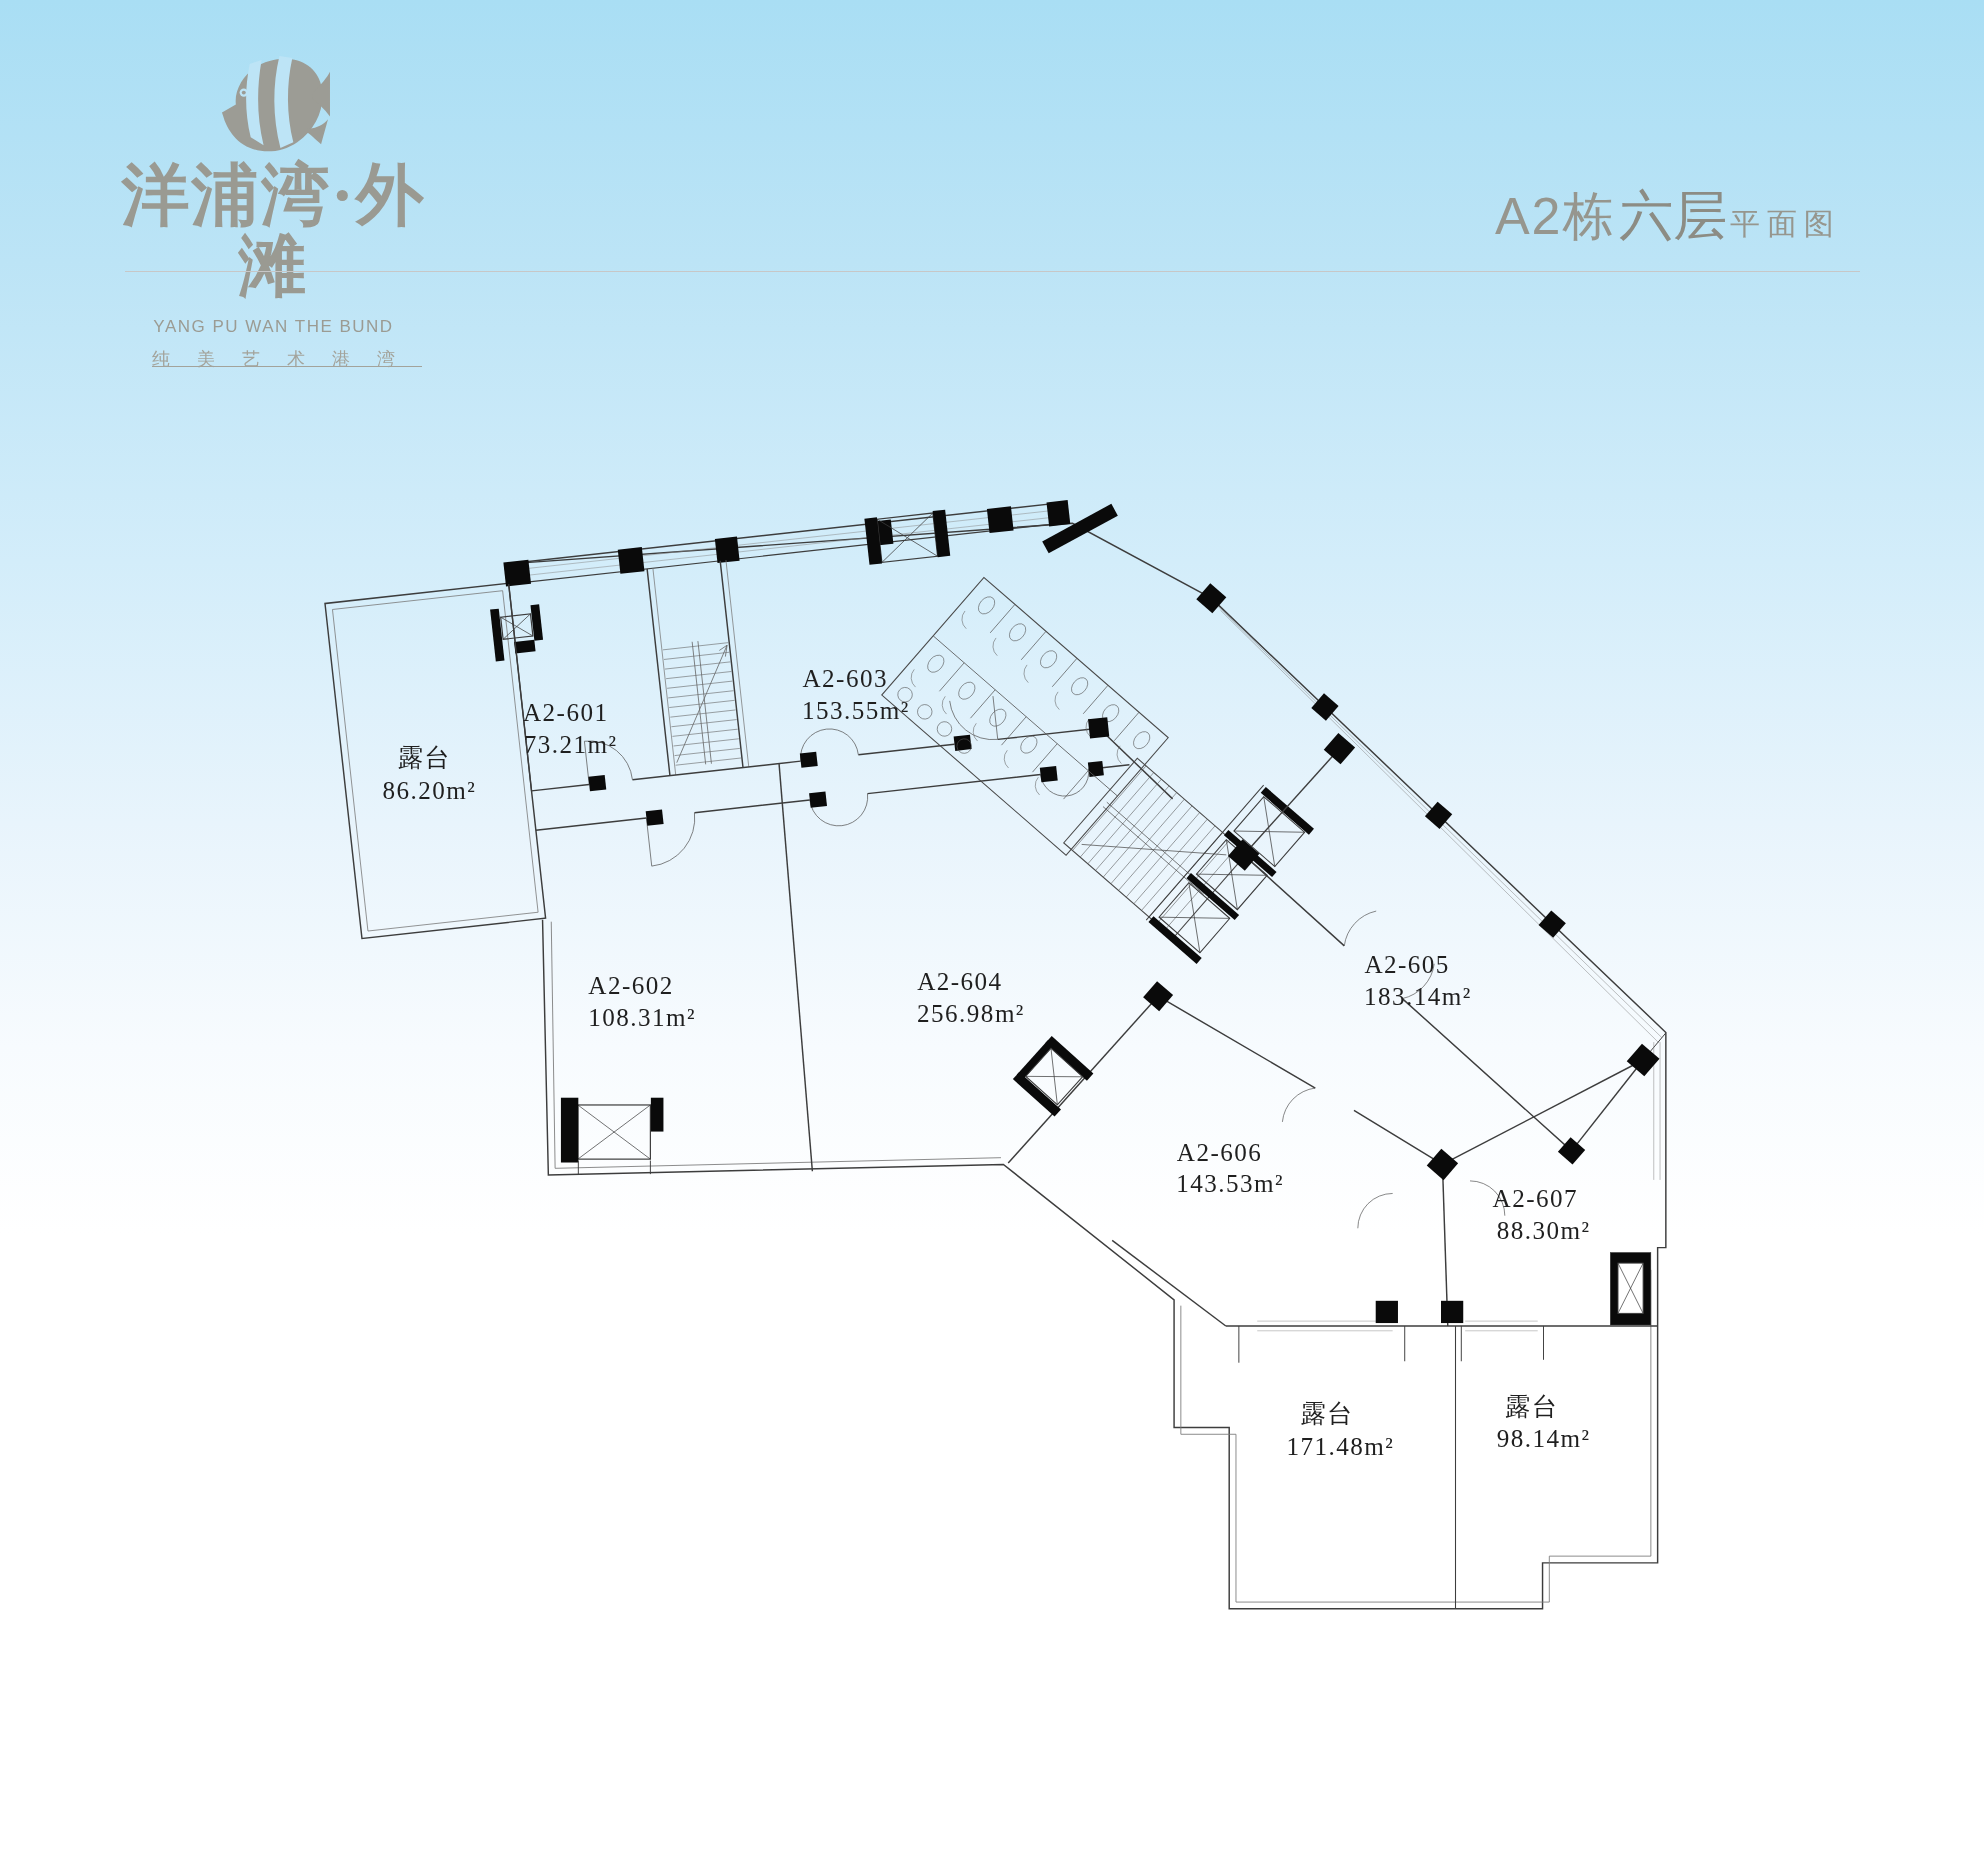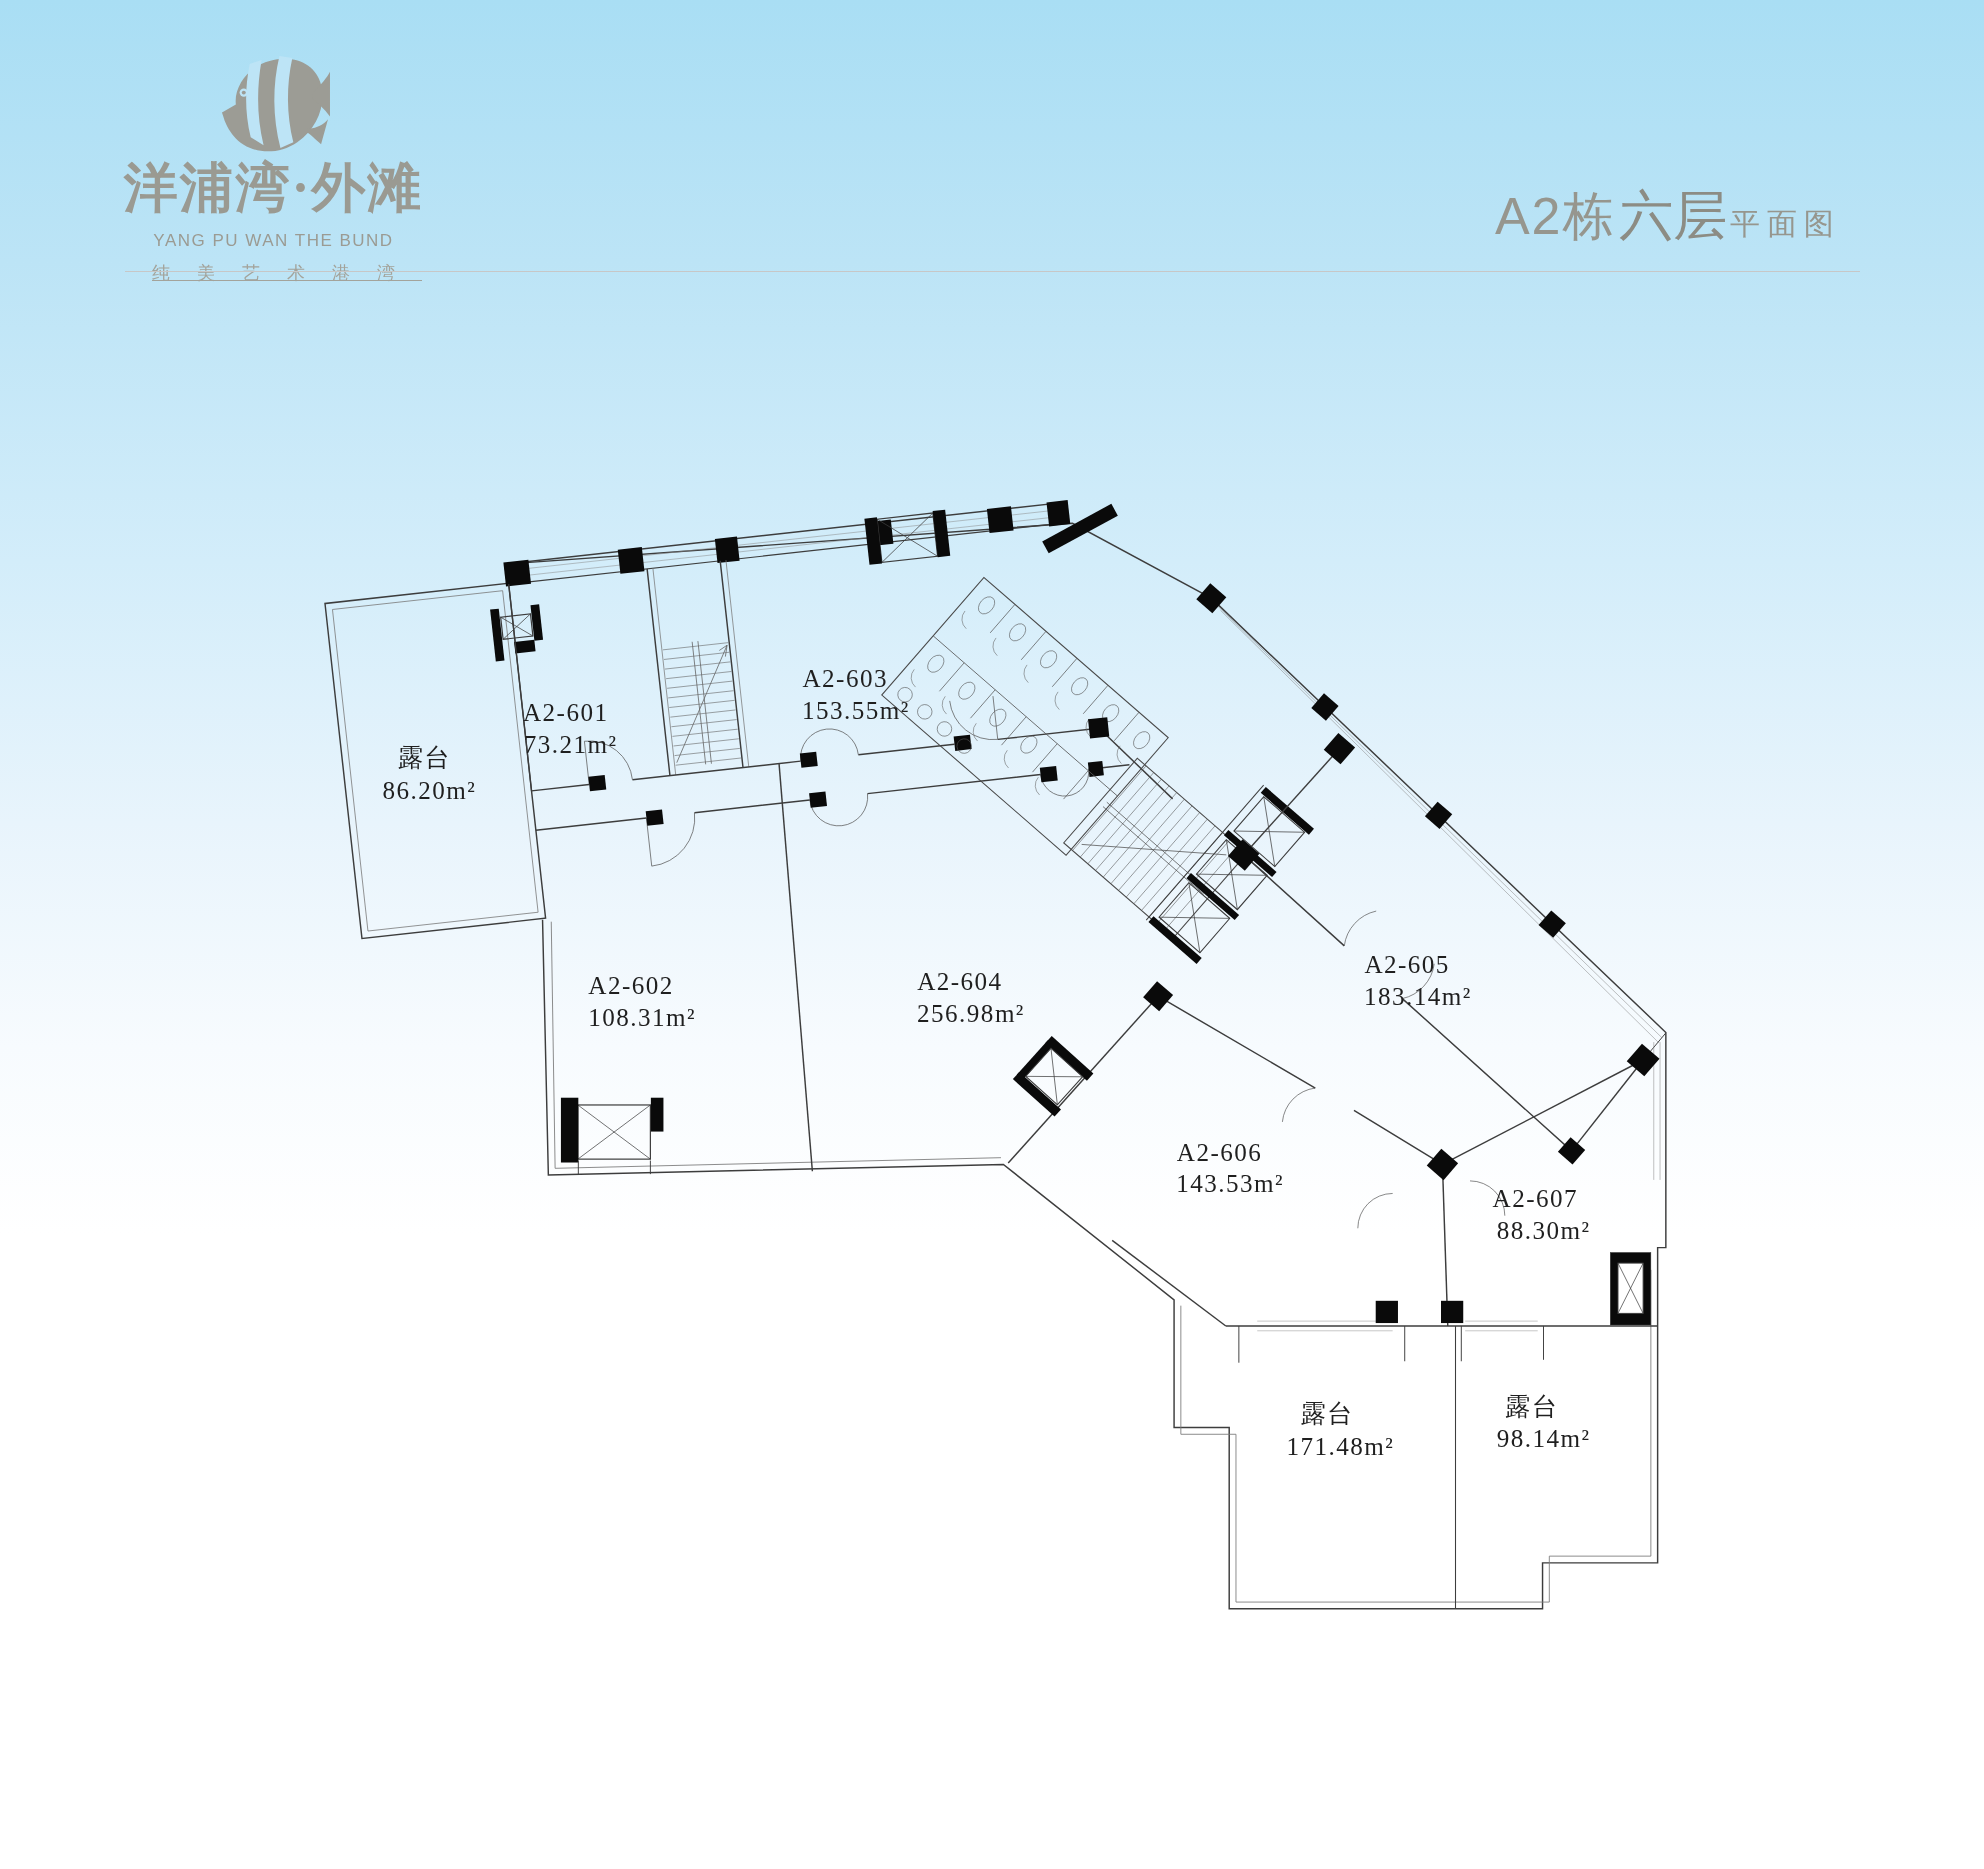--- a/index.html
+++ b/index.html
@@ -2,21 +2,21 @@
 <html style="font-size:7.7px"><head>
 <meta charset="utf-8">
 <style>
   html,body{margin:0;padding:0;}
   body{width:1985px;height:1870px;font-family:"Liberation Sans",sans-serif;}
   #canvas{position:relative;width:1985px;height:1870px;overflow:hidden;
     background:linear-gradient(180deg,#a9def4 0%,#bce4f6 14%,#d3edfa 30%,#e8f4fc 44%,#f7fbfe 56%,#ffffff 66%,#ffffff 100%);}
   
   #logo-block{position:absolute;left:121px;top:51px;width:305px;text-align:center;color:#9a9a92;}
   #logo-fish{width:123px;height:109px;margin:0 auto;display:block;}
-  #brand-cn{font-size:54px;font-weight:600;letter-spacing:1.9px;line-height:1.05;font-family:"Liberation Serif",serif;}
+  #brand-cn{font-size:68px;font-weight:600;letter-spacing:1.9px;line-height:1.05;font-family:"Liberation Serif",serif;}
   #brand-en{font-size:17px;letter-spacing:1.5px;margin-top:14px;color:#9b9b93;}
   #brand-slogan{font-size:18px;letter-spacing:27px;padding-left:27px;margin-top:10.6px;color:#a3a39b;text-decoration:underline;}
   #title-block{position:absolute;left:1495px;top:180px;display:flex;align-items:baseline;color:#96968e;white-space:nowrap;}
   #title-building{font-size:52px;letter-spacing:1.9px;}
   #title-floor{font-size:54px;font-weight:normal;color:#8c8c84;margin:0 2.9px;}
   #title-suffix{font-size:30px;letter-spacing:6.8px;}
   #header-divider{position:absolute;left:125px;top:271px;width:1735px;height:1px;background:#c7c7c7;}
   
   #watermark{position:absolute;left:1024px;top:1014px;transform:translate(-50%,-50%);
     font-size:145px;font-weight:600;letter-spacing:3.9px;color:rgba(255,255,255,0.62);z-index:5;pointer-events:none;}

